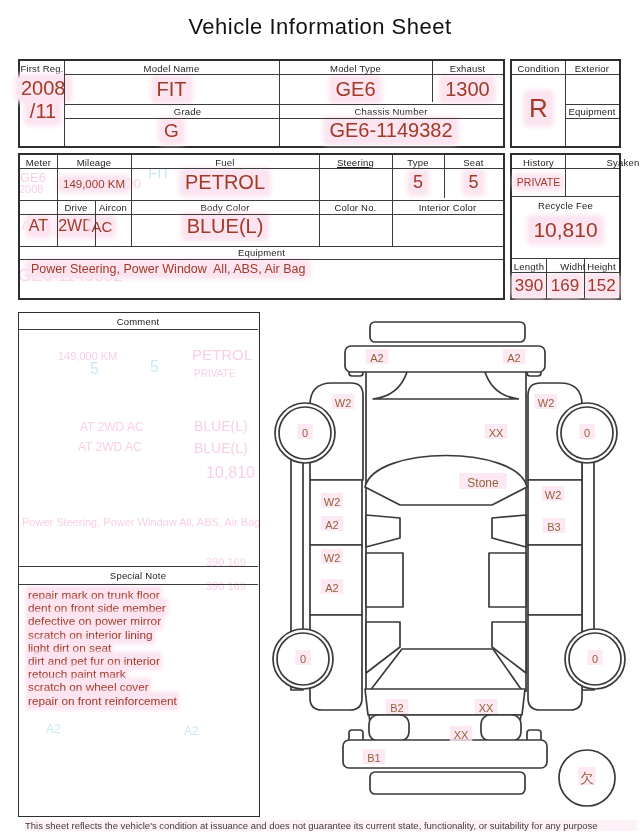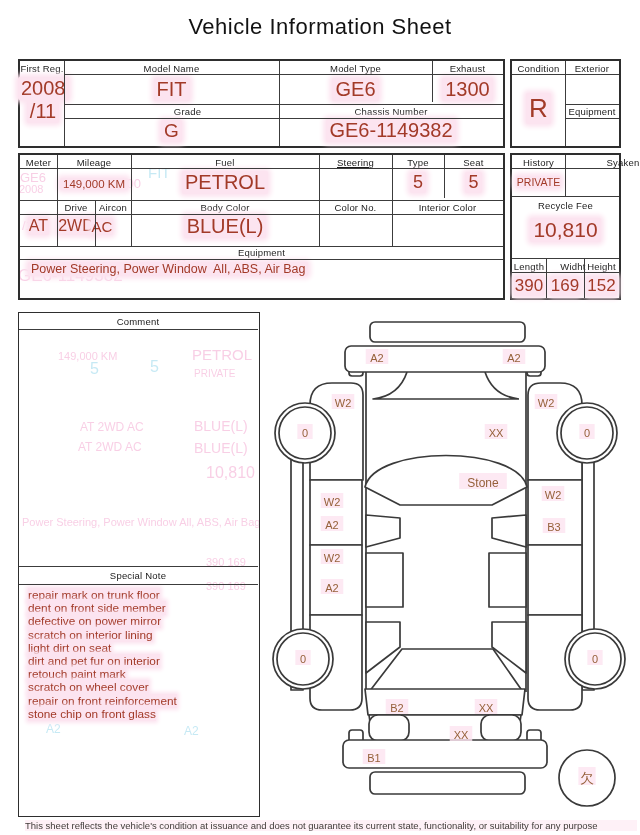--- a/index.html
+++ b/index.html
@@ -162,21 +162,20 @@
     <div id="special-list">
         <div><span>repair mark on trunk floor</span></div>
         <div><span>dent on front side member</span></div>
         <div><span>defective on power mirror</span></div>
         <div><span>scratch on interior lining</span></div>
         <div><span>light dirt on seat</span></div>
         <div><span>dirt and pet fur on interior</span></div>
         <div><span>retouch paint mark</span></div>
         <div><span>scratch on wheel cover</span></div>
         <div><span>repair on front reinforcement</span></div>
-        <div><span>stone chip on front glass</span></div>
       </div>
   <div class="line" style="left: 0px; top: 16px; width: 239px; height: 1.2px;"></div>
       <div class="line" style="left: 0px; top: 253px; width: 239px; height: 1.2px;"></div>
       <div class="line" style="left: 0px; top: 271px; width: 239px; height: 1.2px;"></div>
     </div>
 
   <svg id="diagram" style="position:absolute;left:265px;top:310px;" width="375" height="500" viewBox="0 0 375 500" fill="none" stroke="#3a3a3a" stroke-width="1.7" stroke-linejoin="round">
 
     <rect x="26" y="145" width="12" height="235" fill="#fff"></rect>
     <rect x="317" y="145" width="12" height="235" fill="#fff"></rect>

